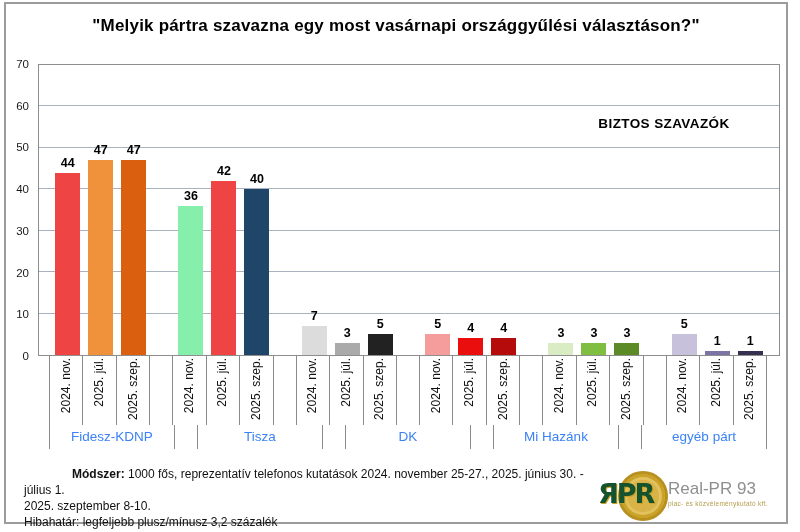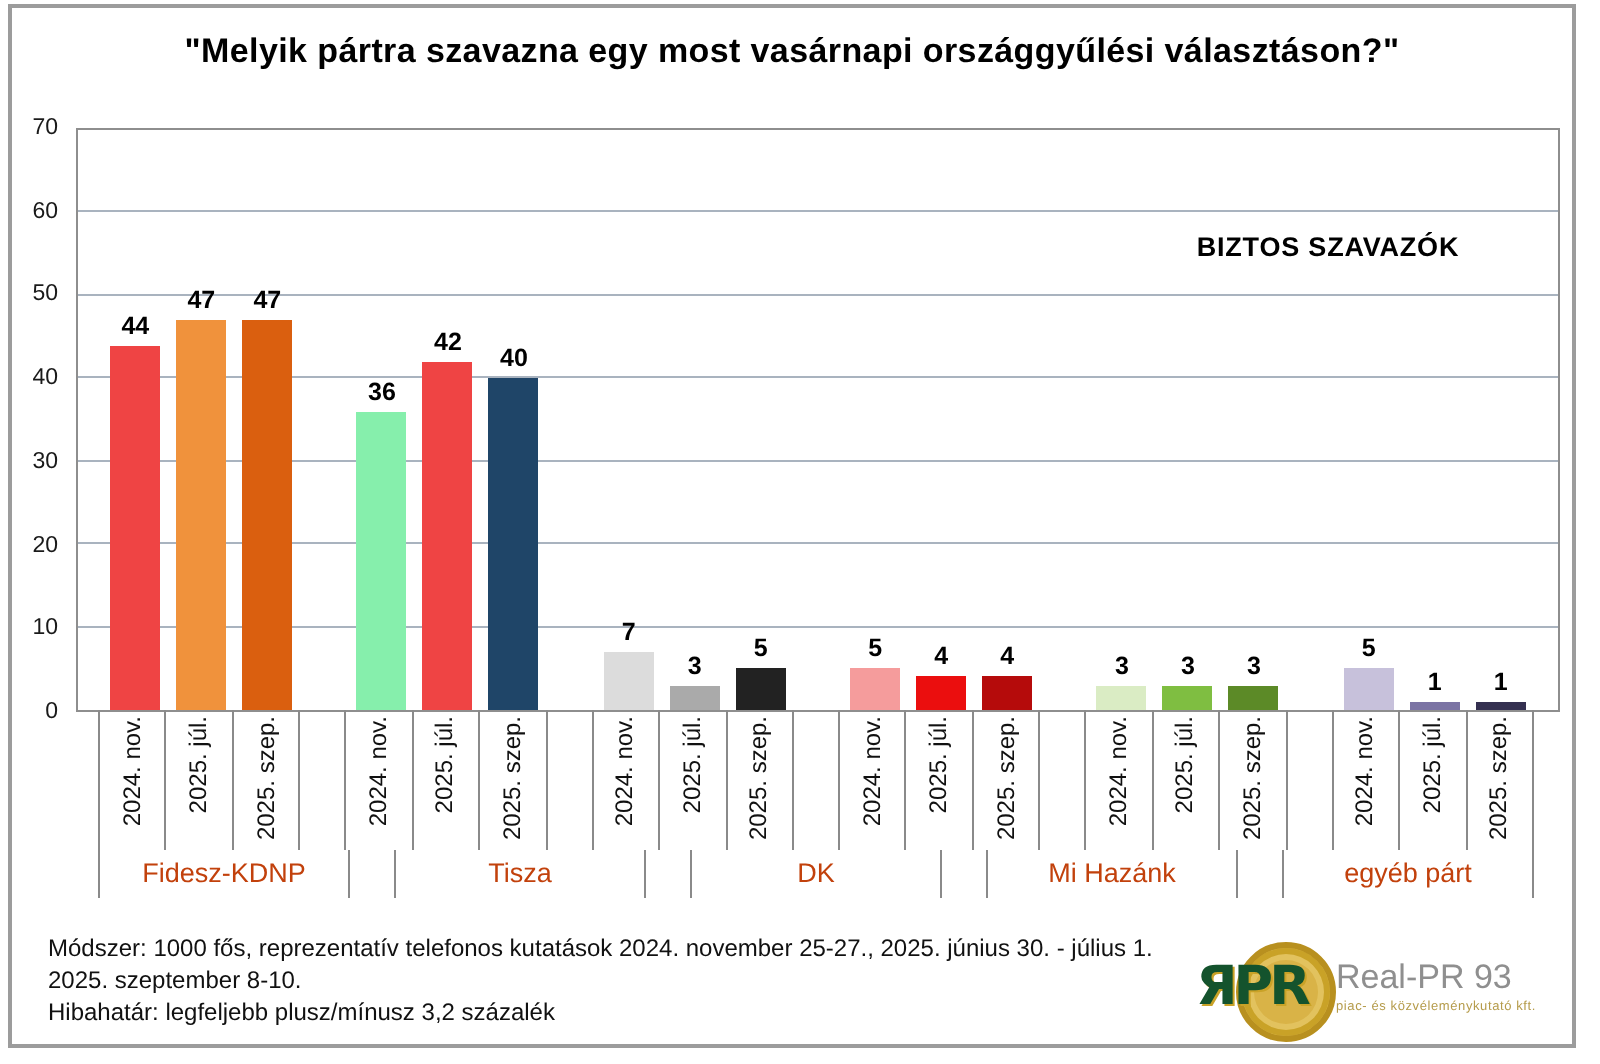--- a/index.html
+++ b/index.html
@@ -25,25 +25,25 @@
   
   #axis-dates { position:absolute; left:32px; top:351px; width:740px; height:70px; display:flex; }
   .axis-group-cell { flex:1; padding:0 11px; display:flex; }
   .axis-inner { flex:1; display:flex; border-left:1px solid #8a8a8a; border-right:1px solid #8a8a8a; }
   .axis-date-cell { flex:1; display:flex; justify-content:center; align-items:flex-start; border-right:1px solid #8a8a8a; overflow:hidden; }
   .axis-date-cell:last-child { border-right:none; }
   .axis-date-cell span { writing-mode:vertical-rl; transform:rotate(180deg); font-size:12px; white-space:nowrap; padding-left:1px; margin-top:3px; color:#111; }
 
   #axis-parties { position:absolute; left:32px; top:421px; width:740px; height:24px; display:flex; }
   .party-group-cell { flex:1; padding:0 11px; display:flex; }
-  .party-inner { flex:1; border-left:1px solid #8a8a8a; border-right:1px solid #8a8a8a; text-align:center; font-size:13.5px; color:#c2410c; padding-top:4px; }
+  .party-inner { flex:1; border-left:1px solid #8a8a8a; border-right:1px solid #8a8a8a; text-align:center; font-size:13.5px; color:#3b82f6; padding-top:4px; }
 
   
   #footer { position:absolute; left:18px; top:462px; width:590px; font-size:12px; line-height:16px; color:#111; }
-  #footer b { font-weight:normal; }
+  #footer b { font-weight:bold;margin-left:48px; }
 
   
   #logo { position:absolute; right:14px; top:466px; width:168px; height:50px; }
   .logo-badge { position:absolute; left:14px; top:1px; width:44px; height:44px; border-radius:50%;
     background:#d9b347; border:3px solid #b8901f; box-shadow:inset 0 0 0 3px #c9a227, inset 0 0 0 6px #e2c25e; }
   .logo-monogram { position:absolute; left:-6px; top:8px; font-size:27px; font-weight:bold; color:#14532d;
     letter-spacing:-2px; text-shadow:1px 1px 0 #c9a227; font-family:"DejaVu Sans", sans-serif; }
   .logo-text { position:absolute; left:64px; top:9px; }
   .logo-name { font-size:17px; color:#8f8f8f; white-space:nowrap; }
   .logo-tagline { font-size:6.5px; color:#b59b4a; white-space:nowrap; margin-top:1px; letter-spacing:0.3px; }

